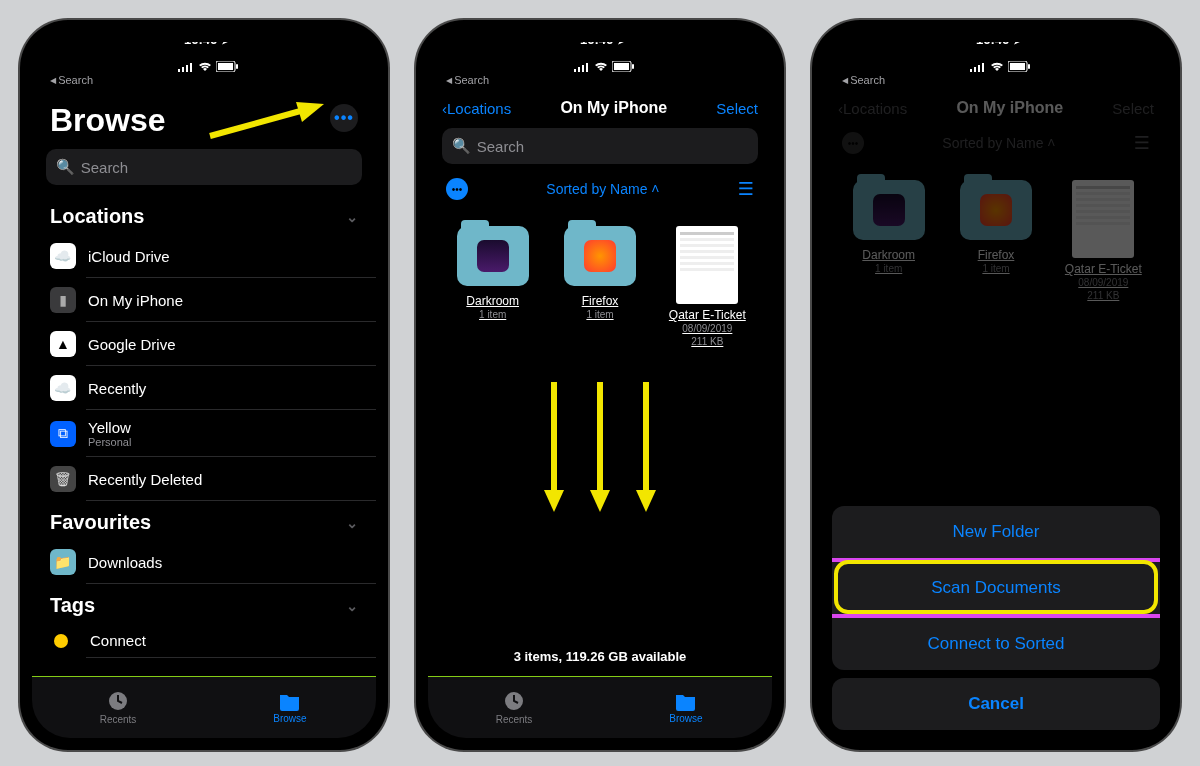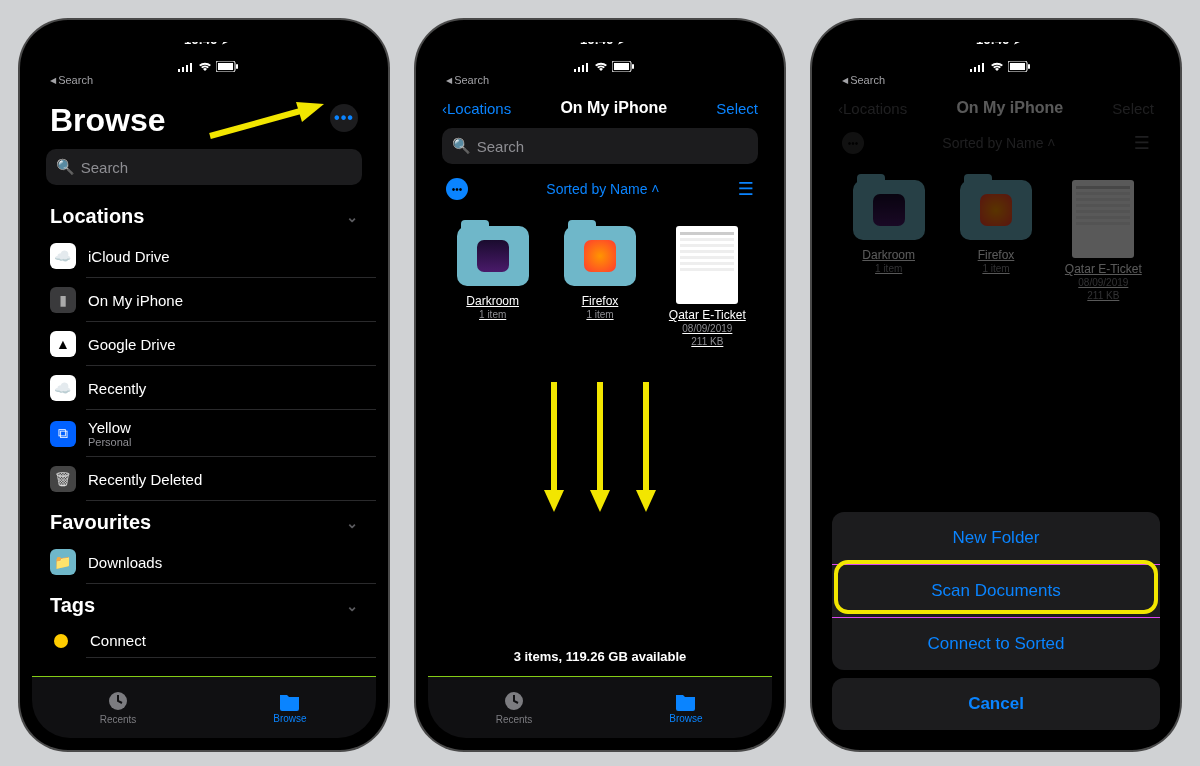--- a/index.html
+++ b/index.html
@@ -167,21 +167,21 @@
   .sheet {
     position:absolute; bottom:8px; left:8px; right:8px; z-index:70;
   }
   .sheet-group {
     background:#1c1c1e; border-radius:12px; overflow:hidden;
     margin-bottom:8px;
   }
   .sheet-item {
     text-align:center; padding:16px 0;
     color:#0a84ff; font-size:17px;
-    border-bottom:1px solid #d946ef;
+    border-bottom:4px solid #d946ef;
   }
   .sheet-item:last-child { border-bottom:none;}
   .sheet-cancel {
     background:#1c1c1e; border-radius:12px;
     text-align:center; padding:16px 0;
     color:#0a84ff; font-size:17px; font-weight:600;
   }
   .highlight-box {
     position:absolute; border:4px solid #f2e600; border-radius:14px;
     z-index:75;

